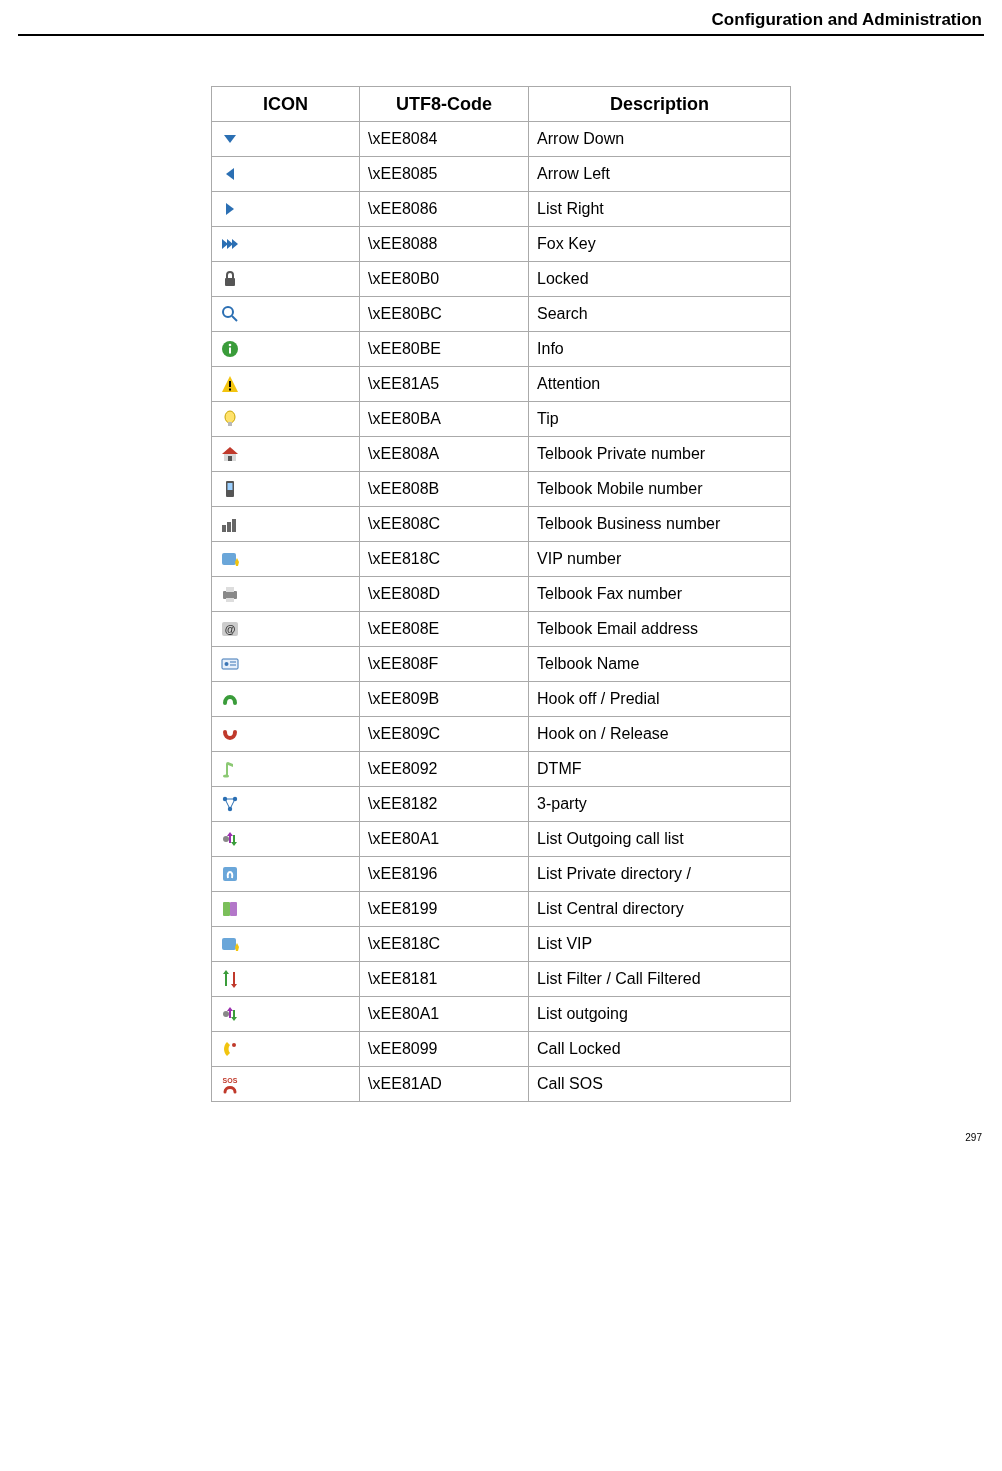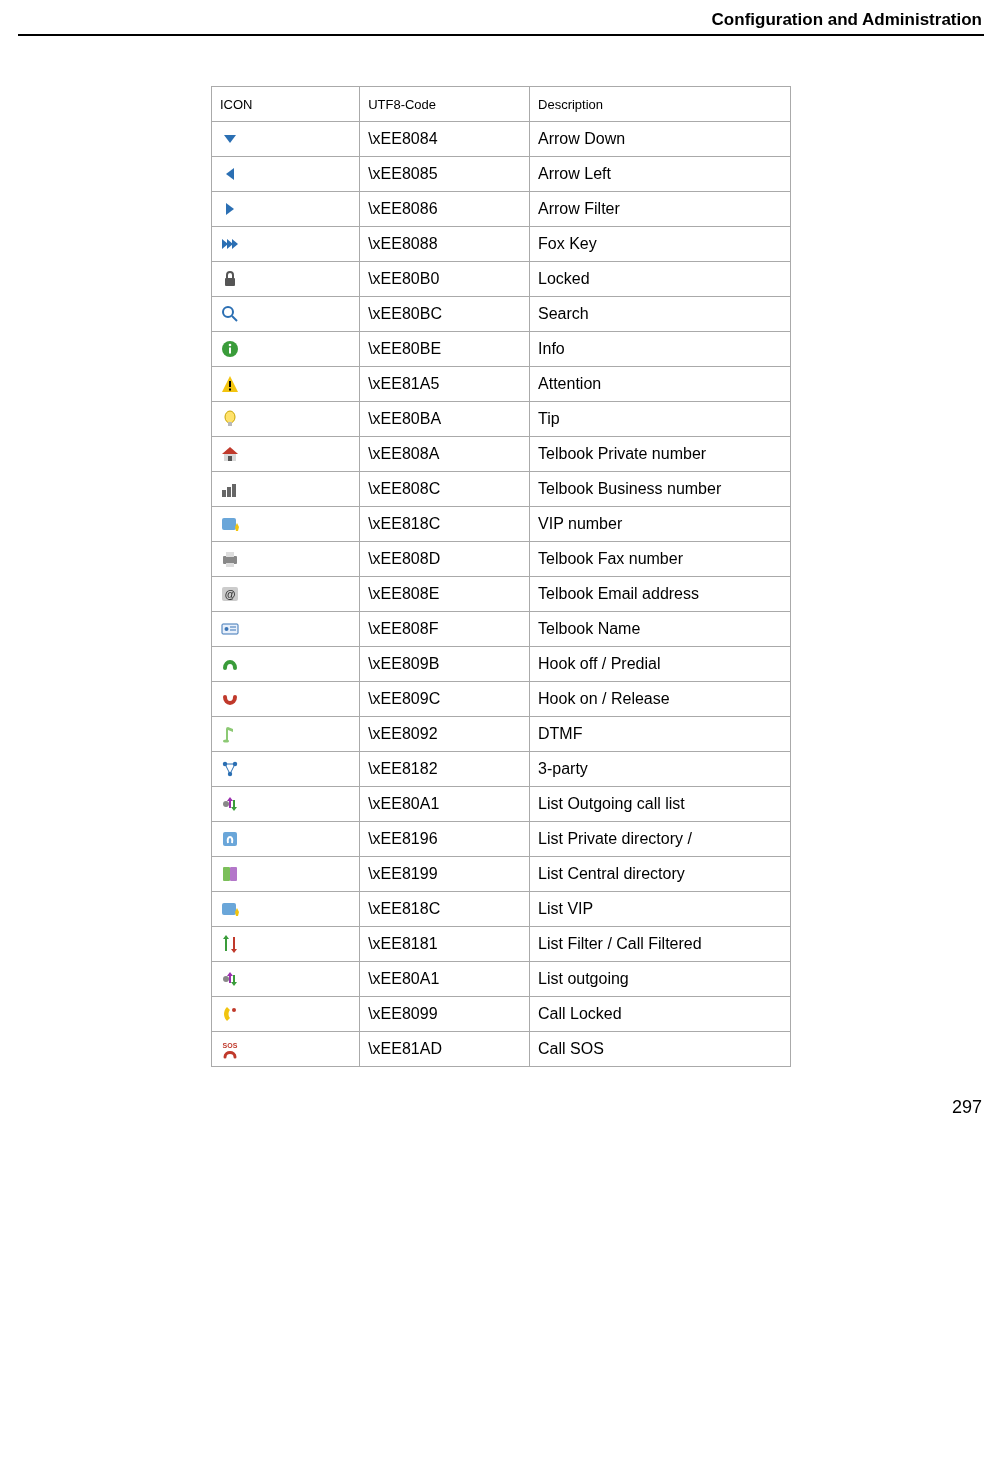--- a/index.html
+++ b/index.html
@@ -34,38 +34,39 @@
   }
   table.icon-table th,
   table.icon-table td {
     border: 1px solid #aaa;
     text-align: left;
     vertical-align: middle;
     padding: 6px 8px;
     height: 22px;
   }
   table.icon-table th {
-    font-weight: normal;
-    font-size: 13px;
+    font-weight: bold;
+    font-size: 18px;
+    text-align: center;
   }
   .col-icon  { width: 140px; }
   .col-code  { width: 160px; }
   .col-desc  { width: 260px; }
   .icon-cell {
     text-align: left;
     padding-left: 6px;
   }
   .icon-cell svg {
     width: 20px;
     height: 20px;
     vertical-align: middle;
   }
   .page-number {
     text-align: right;
-    font-size: 18px;
+    font-size: 10px;
     padding-right: 2px;
     margin-top: 30px;
   }
 </style>
 </head>
 <body>
 
 <div class="page">
   <div class="header-title">Configuration and Administration</div>
   <hr class="header-rule">
@@ -91,21 +92,21 @@
                 <use href="#arrow-left-icon"></use>
               </svg></span></td>
           <td>\xEE8085</td>
           <td>Arrow Left</td>
         </tr>
         <tr>
           <td class="icon-cell"><span><svg>
                 <use href="#arrow-right-icon"></use>
               </svg></span></td>
           <td>\xEE8086</td>
-          <td>Arrow Filter</td>
+          <td>List Right</td>
         </tr>
         <tr>
           <td class="icon-cell"><span><svg>
                 <use href="#fox-key-icon"></use>
               </svg></span></td>
           <td>\xEE8088</td>
           <td>Fox Key</td>
         </tr>
         <tr>
           <td class="icon-cell"><span><svg>
@@ -141,20 +142,27 @@
               </svg></span></td>
           <td>\xEE80BA</td>
           <td>Tip</td>
         </tr>
         <tr>
           <td class="icon-cell"><span><svg>
                 <use href="#home-icon"></use>
               </svg></span></td>
           <td>\xEE808A</td>
           <td>Telbook Private number</td>
+        </tr>
+        <tr>
+          <td class="icon-cell"><span><svg>
+                <use href="#mobile-icon"></use>
+              </svg></span></td>
+          <td>\xEE808B</td>
+          <td>Telbook Mobile number</td>
         </tr>
         <tr>
           <td class="icon-cell"><span><svg>
                 <use href="#business-icon"></use>
               </svg></span></td>
           <td>\xEE808C</td>
           <td>Telbook Business number</td>
         </tr>
         <tr>
           <td class="icon-cell"><span><svg>

